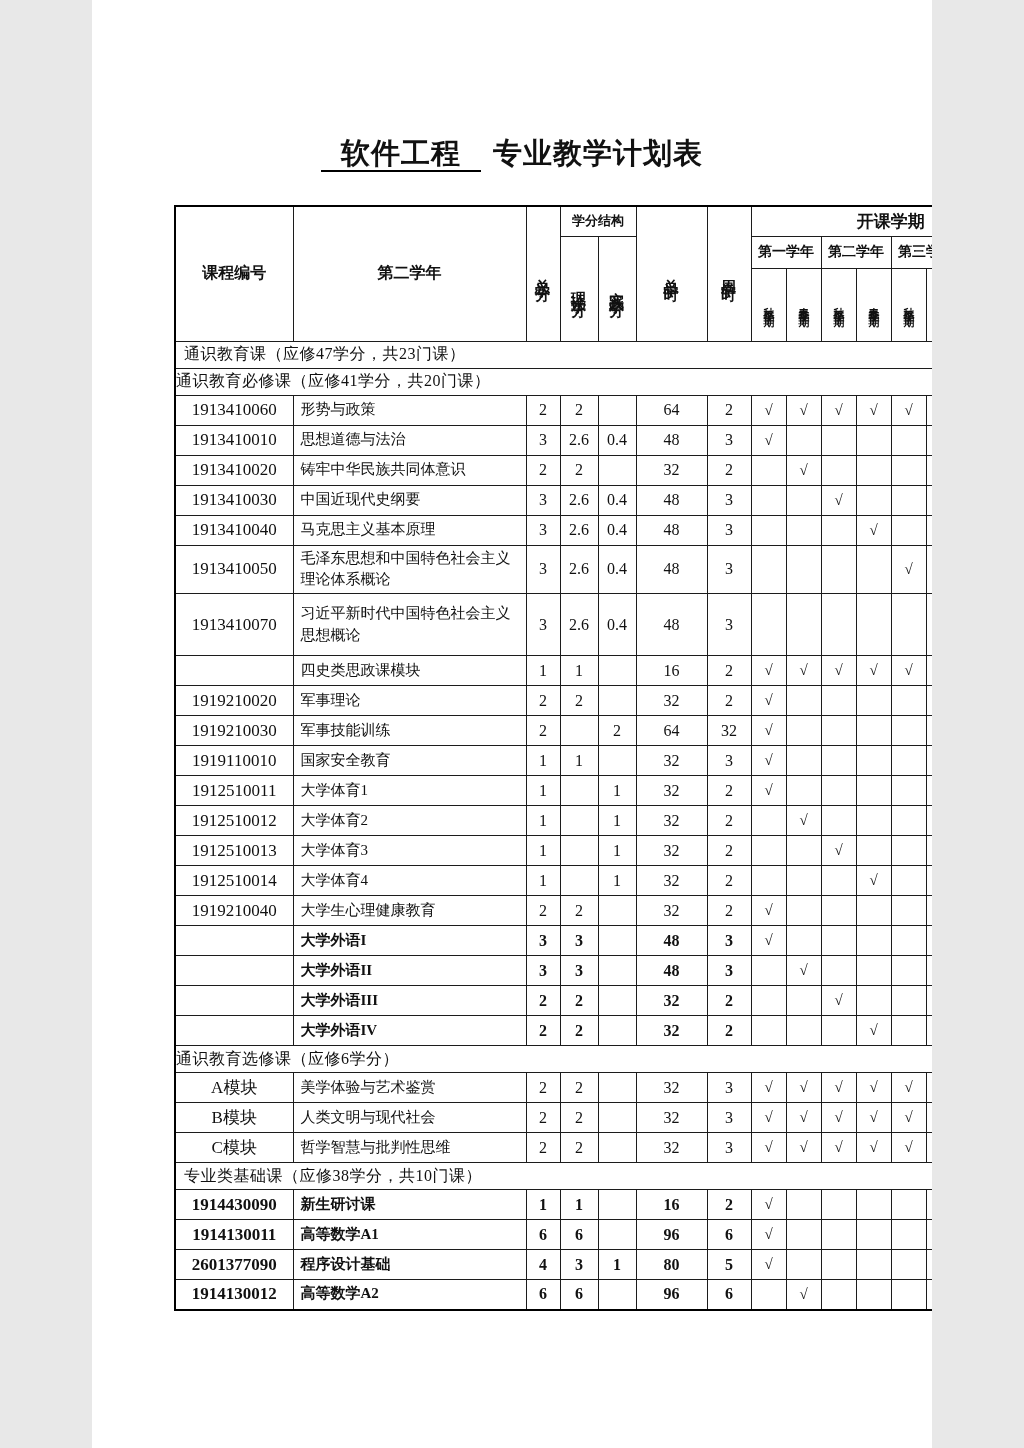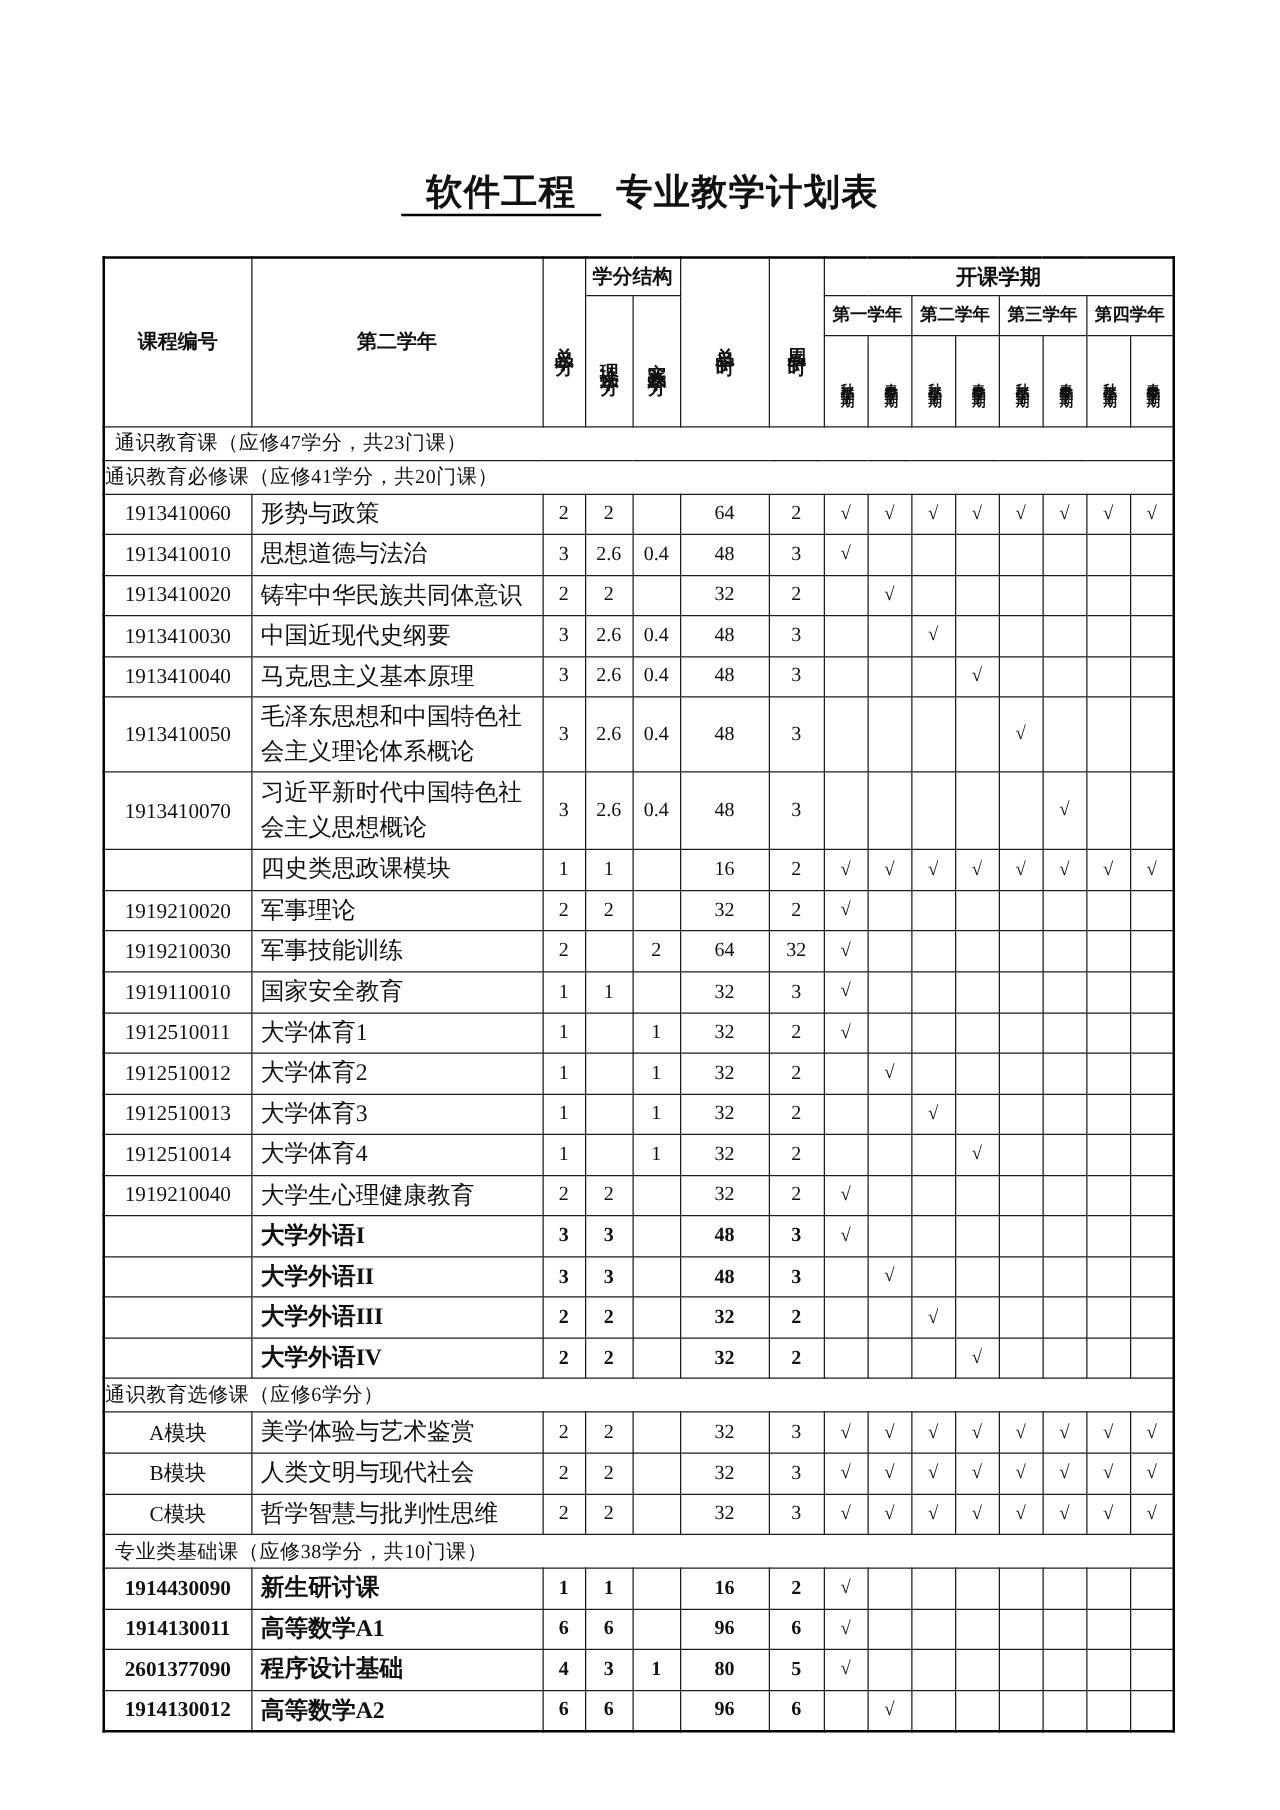--- a/index.html
+++ b/index.html
@@ -1,17 +1,17 @@
 <!DOCTYPE html>
 <html><head>
 <meta charset="utf-8">
 <style>
   html,body { margin:0; padding:0; background:#e8e8e8; }
   .page {
-    position:relative; width:1024px; height:1448px; background:#ffffff;
+    position:relative; width:840px; height:1448px; background:#ffffff;
     margin:0 auto; overflow:hidden;
     font-family:"Liberation Serif", serif; color:#111;
   }
   
   .title {
     position:absolute; top:134px; left:0; width:100%;
     text-align:center; font-weight:700; font-size:29px;
     font-family:"Liberation Sans", sans-serif; letter-spacing:1px;
   }
   .title-blank {
@@ -26,35 +26,35 @@
   th, td {
     border:1px solid #1c1c1c; padding:0; text-align:center; vertical-align:middle;
     overflow:hidden; font-weight:normal;
   }
   thead tr.hr1 { height:30px; }
   thead tr.hr2 { height:32px; }
   thead tr.hr3 { height:73px; }
   .h-main { font-family:"Liberation Sans", sans-serif; font-weight:700; font-size:16px; }
   .h-sem  { font-family:"Liberation Sans", sans-serif; font-weight:700; font-size:17px; }
   .h-year { font-family:"Liberation Sans", sans-serif; font-weight:700; font-size:14px; }
-  .h-small{ font-family:"Liberation Sans", sans-serif; font-weight:700; font-size:16px;margin-left:40px; }
+  .h-small{ font-family:"Liberation Sans", sans-serif; font-weight:700; font-size:13px;margin-left:40px; }
   .vtext {
     display:inline-block; writing-mode:vertical-lr; text-orientation:upright;
     font-family:"Liberation Sans", sans-serif; font-weight:700; font-size:15px;
     letter-spacing:4px; line-height:1;
   }
   .vtext.term { font-size:11px; letter-spacing:3px; }
   tbody tr { height:30px;padding-left:37px; }
   tbody tr.section-tr { height:27px; }
   tbody tr.tall { height:46px;margin-left:10px; }
   tbody tr.xtall { height:62px; }
   td.section { text-align:left; font-size:16px; padding:1px 4px 1px 8px; letter-spacing:0.5px; }
   td.section.center { padding-left:0;margin-left:32px; }
   td.cell-id   { font-size:17px; }
-  td.cell-name { text-align:left; font-size:19px; padding:2px 4px 2px 7px; line-height:1.45; }
+  td.cell-name { text-align:left; font-size:15px; padding:2px 4px 2px 7px; line-height:1.45; }
   td.cell-num  { font-size:16px; }
   td.cell-check{ font-size:15px; }
   tr.bold td   { font-weight:700; }
 </style>
 </head>
 <body>
 
 <div class="page">
 
   <div class="title">

